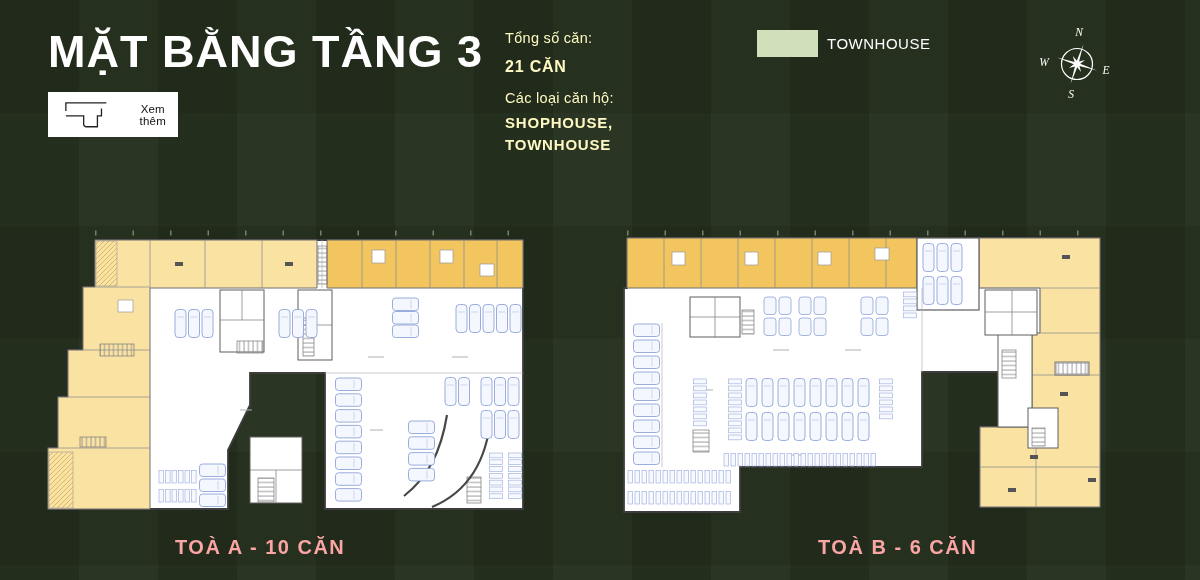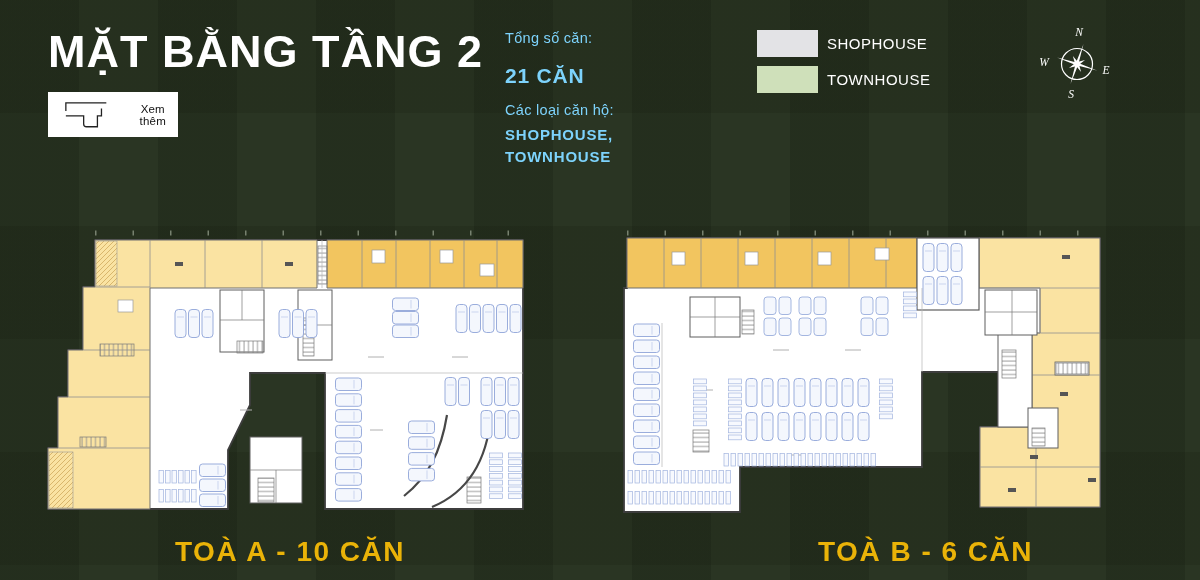--- a/index.html
+++ b/index.html
@@ -16,40 +16,40 @@
   .page-title{
     left:48px;top:26px;font-size:45px;font-weight:700;color:#ffffff;
     letter-spacing:1px;white-space:nowrap;
   }
   .see-more-btn{
     left:48px;top:92px;width:130px;height:45px;background:#ffffff;border:none;
     display:flex;align-items:center;gap:18px;padding:0 0 0 13px;box-sizing:border-box;
     cursor:pointer;
   }
   .see-more-btn span{font-size:11.5px;color:#111;letter-spacing:0.2px;}
-  .stats{left:505px;top:30px;color:#7dd3fc;}
+  .stats{left:505px;top:30px;color:#fef9c3;}
   .stats .lbl{font-size:14.5px;letter-spacing:0.3px;}
-  .stats .val{font-size:21px;font-weight:700;letter-spacing:0.8px;margin-top:18px;}
+  .stats .val{font-size:16px;font-weight:700;letter-spacing:0.8px;margin-top:12px;}
   .stats .block2{margin-top:14px;}
   .stats .val2{font-size:15px;font-weight:700;letter-spacing:0.8px;line-height:22px;margin-top:6px;}
   .legend{left:757px;top:30px;}
   .legend-row{display:flex;align-items:center;margin-bottom:9px;}
   .legend-swatch{width:61px;height:27px;margin-right:9px;}
   .legend-label{color:#ffffff;font-size:15px;letter-spacing:0.5px;}
   .compass{left:1018px;top:18px;}
   .caption{
-    color:#eab308;font-size:28px;font-weight:700;letter-spacing:1.5px;
+    color:#fca5a5;font-size:20px;font-weight:700;letter-spacing:1.5px;
     white-space:nowrap;top:536px;
   }
   svg{display:block;}
 </style>
 </head>
 <body>
 
-<div class="abs page-title">MẶT BẰNG TẦNG 2</div>
+<div class="abs page-title">MẶT BẰNG TẦNG 3</div>
 
 <button class="abs see-more-btn">
   <svg width="52" height="34" viewBox="0 0 60 40">
     <path d="M6,15 V5 H56" fill="none" stroke="#222" stroke-width="1.6"></path>
     <path d="M6,21 H28 V31 Q28,34.5 31.5,34.5 H45 V21 H50 V12" fill="none" stroke="#222" stroke-width="1.6"></path>
   </svg>
   <span>Xem thêm</span>
 </button>
 
 <div class="abs stats">
@@ -58,24 +58,20 @@
   <div class="block2">
     <div class="lbl">Các loại căn hộ:</div>
     <div class="val2">
       <div>SHOPHOUSE,</div>
       <div>TOWNHOUSE</div>
     </div>
   </div>
 </div>
 
 <div class="abs legend">
-  <div class="legend-row">
-    <div class="legend-swatch" style="background: rgb(227, 227, 230);"></div>
-    <div class="legend-label">SHOPHOUSE</div>
-  </div>
   <div class="legend-row">
     <div class="legend-swatch" style="background: rgb(207, 224, 186);"></div>
     <div class="legend-label">TOWNHOUSE</div>
   </div>
 </div>
 
 <svg class="abs compass" width="120" height="96" viewBox="0 0 120 96">
   <g transform="translate(59,46)">
     <circle r="15.5" fill="none" stroke="#ffffff" stroke-width="1.2"></circle>
     <g transform="rotate(18)">

